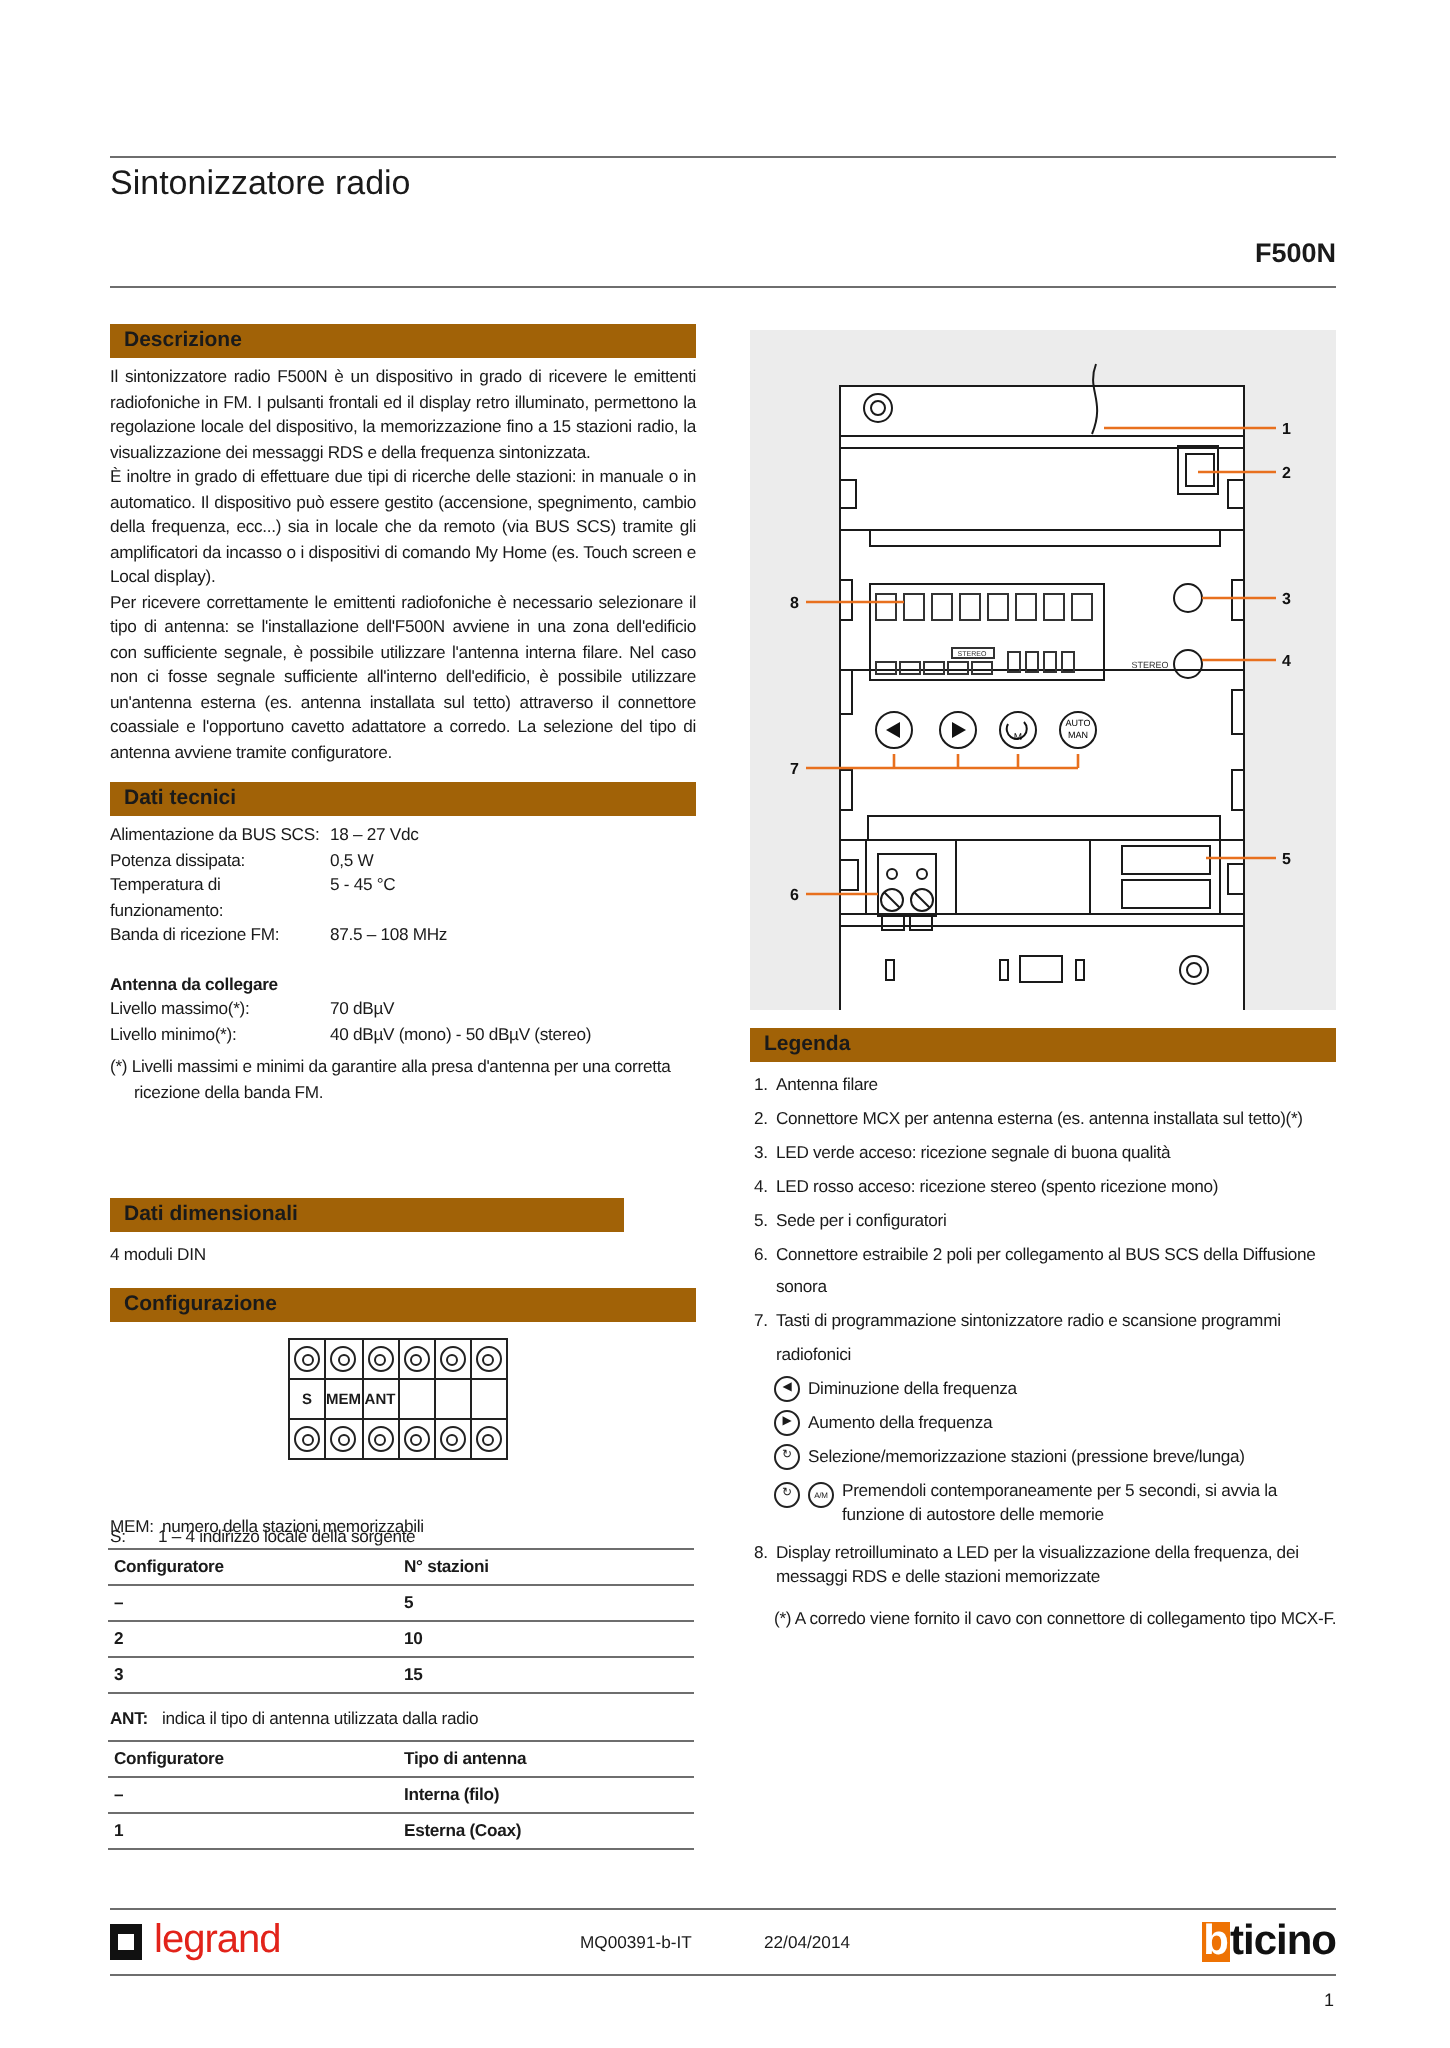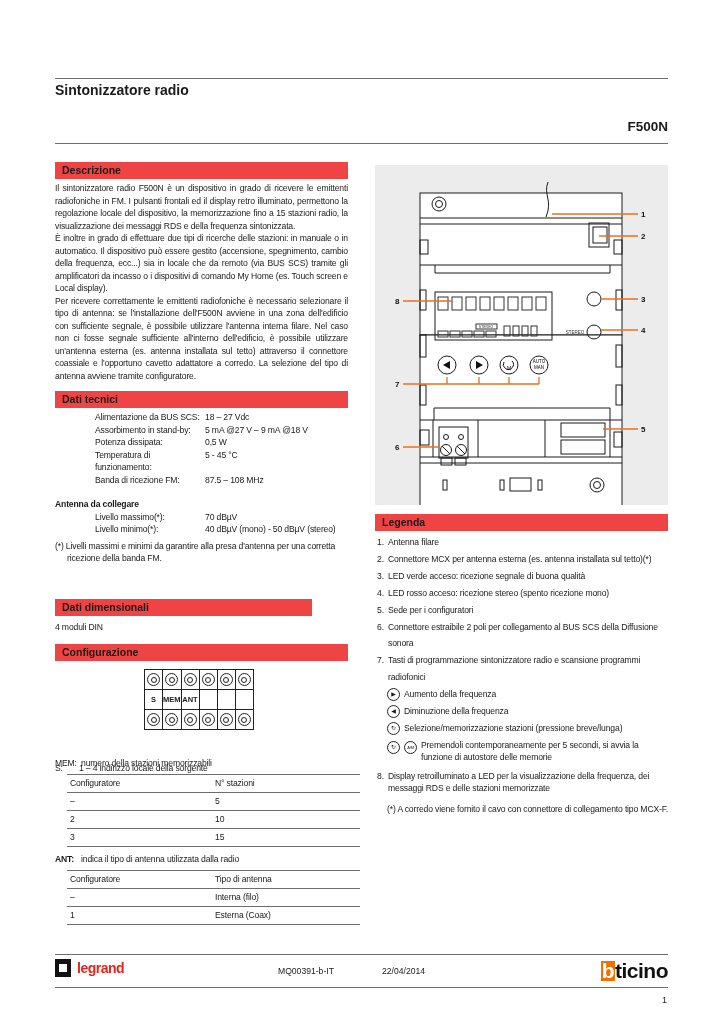--- a/index.html
+++ b/index.html
@@ -1,56 +1,56 @@
 <!DOCTYPE html>
 <html><head>
 <meta charset="utf-8">
 <style>
   html, body { margin:0; padding:0; background:#ffffff; }
   body { width:725px; height:1024px; position:relative; overflow:hidden;
          font-family:"Liberation Sans", sans-serif; color:#1a1a1a; }
   .rule { position:absolute; left:55px; width:613px; height:1px; background:#6e6e6e; }
-  .doc-title { position:absolute; left:55px; top:82px; font-size:14px; font-weight:bold; }
+  .doc-title { position:absolute; left:55px; top:82px; font-size:17px; font-weight:normal; }
   .doc-code { position:absolute; right:57px; top:119px; font-size:13.5px; font-weight:bold; }
-  .sec-head { position:absolute; background:#ef4444; height:17px; font-size:10.5px; font-weight:bold;
+  .sec-head { position:absolute; background:#a16207; height:17px; font-size:10.5px; font-weight:bold;
               padding-left:7px; line-height:17px; box-sizing:border-box; }
   .txt { position:absolute; font-family:"Liberation Sans Narrow","Liberation Sans", sans-serif;
          font-size:8.6px; line-height:12.5px; letter-spacing:-0.15px; color:#1a1a1a; }
   .para { margin:0; text-align:justify; }
-  .kv { display:flex;margin-left:40px; }
+  .kv { display:flex; }
   .kv .k { width:110px; flex:none; }
   .kv.ant .k { width:110px; }
   .bold { font-weight:bold; }
   .hang { padding-left:12px; text-indent:-12px; }
   table.cfg-grid { position:absolute; left:144px; top:669px; border-collapse:collapse; }
   table.cfg-grid td { border:1px solid #222; width:17px; height:19px; text-align:center; padding:0;
                       font-size:7.5px; font-weight:bold; }
   .ring { display:inline-block; width:11px; height:11px; border:1px solid #222; border-radius:50%;
           position:relative; vertical-align:middle; }
   .ring::after { content:""; position:absolute; left:2.5px; top:2.5px; width:4px; height:4px;
                  border:1px solid #222; border-radius:50%; }
-  .dtable { position:absolute; left:67px; width:293px; font-size:8.6px; }
+  .dtable { position:absolute; left:54px; width:293px; font-size:8.6px;font-weight:bold; }
   .dtable .row { display:flex; height:17px; line-height:17px; border-bottom:1px solid #6e6e6e; }
   .dtable .row .c1 { width:145px; padding-left:3px; }
   .dtable .row .c2 { flex:1; }
   .dtable .top { border-top:1px solid #6e6e6e; }
   .figure-bg { position:absolute; left:375px; top:165px; width:293px; height:340px; background:#ececec; }
   .legend-list { position:absolute; left:377px; top:534px; width:295px; font-size:8.6px; line-height:16.9px; }
   .legend-list .li { display:flex; }
   .legend-list .num { width:11px; flex:none; }
   .sub { display:flex; align-items:flex-start; padding-left:10px; }
   .btn-ico { display:inline-block; width:11px; height:11px; border:1px solid #222; border-radius:50%;
              font-size:6px; line-height:11px; text-align:center; margin-right:4px; margin-top:2px; flex:none; }
-  .footer-code { position:absolute; left:278px; top:966px; font-size:8.6px; }
+  .footer-code { position:absolute; left:290px; top:966px; font-size:8.6px; }
   .footer-date { position:absolute; left:382px; top:966px; font-size:8.6px; }
   .page-num { position:absolute; right:58px; top:995px; font-size:9px; }
   .logo-legrand { position:absolute; left:55px; top:959px; display:flex; align-items:center; }
   .logo-legrand .mark { width:16px; height:18px; background:#111; position:relative; margin-right:6px; }
   .logo-legrand .mark::after { content:""; position:absolute; left:4px; top:5px; width:8px; height:8px; background:#fff; }
-  .logo-legrand .word { color:#e2231a; font-weight:bold; font-size:14px; letter-spacing:-0.5px; }
+  .logo-legrand .word { color:#e2231a; font-weight:normal; font-size:20px; letter-spacing:-0.5px; }
   .logo-bticino { position:absolute; right:57px; top:959px; display:flex; align-items:center; font-weight:bold;
                   font-size:21px; letter-spacing:-0.5px; }
   .logo-bticino .b { background:#ee7203; color:#fff; padding:0 1px; line-height:20px; }
   .logo-bticino .rest { color:#111; }
 </style>
 </head>
 <body>
 
 <div class="rule" style="top:78px;"></div>
 <div class="doc-title">Sintonizzatore radio</div>
@@ -62,24 +62,20 @@
   <p class="para">Il sintonizzatore radio F500N è un dispositivo in grado di ricevere le emittenti radiofoniche in FM. I pulsanti frontali ed il display retro illuminato, permettono la regolazione locale del dispositivo, la memorizzazione fino a 15 stazioni radio, la visualizzazione dei messaggi RDS e della frequenza sintonizzata.</p>
   <p class="para">È inoltre in grado di effettuare due tipi di ricerche delle stazioni: in manuale o in automatico. Il dispositivo può essere gestito (accensione, spegnimento, cambio della frequenza, ecc...) sia in locale che da remoto (via BUS SCS) tramite gli amplificatori da incasso o i dispositivi di comando My Home (es. Touch screen e Local display).</p>
   <p class="para">Per ricevere correttamente le emittenti radiofoniche è necessario selezionare il tipo di antenna: se l'installazione dell'F500N avviene in una zona dell'edificio con sufficiente segnale, è possibile utilizzare l'antenna interna filare. Nel caso non ci fosse segnale sufficiente all'interno dell'edificio, è possibile utilizzare un'antenna esterna (es. antenna installata sul tetto) attraverso il connettore coassiale e l'opportuno cavetto adattatore a corredo. La selezione del tipo di antenna avviene tramite configuratore.</p>
 </div>
 
 <div class="sec-head" style="left:55px; top:391px; width:293px;">Dati tecnici</div>
 <div class="txt" style="left:55px; top:411px; width:293px;">
   <div class="kv">
       <span class="k">Alimentazione da BUS SCS:</span>
       <span>18 – 27 Vdc</span>
-    </div>
-  <div class="kv">
-      <span class="k">Assorbimento in stand-by:</span>
-      <span>5 mA @27 V – 9 mA @18 V</span>
     </div>
   <div class="kv">
       <span class="k">Potenza dissipata:</span>
       <span>0,5 W</span>
     </div>
   <div class="kv">
       <span class="k">Temperatura di funzionamento:</span>
       <span>5 - 45 °C</span>
     </div>
   <div class="kv">
@@ -330,26 +326,26 @@
     </div>
   <div class="li">
       <span class="num">6.</span>
       <span>Connettore estraibile 2 poli per collegamento al BUS SCS della Diffusione sonora</span>
     </div>
   <div class="li">
       <span class="num">7.</span>
       <span>Tasti di programmazione sintonizzatore radio e scansione programmi radiofonici</span>
     </div>
   <div class="sub">
+      <span class="btn-ico">◀</span>
+      <span>Diminuzione della frequenza</span>
+    </div>
+  <div class="sub">
       <span class="btn-ico">▶</span>
       <span>Aumento della frequenza</span>
-    </div>
-  <div class="sub">
-      <span class="btn-ico">◀</span>
-      <span>Diminuzione della frequenza</span>
     </div>
   <div class="sub">
       <span class="btn-ico">↻</span>
       <span>Selezione/memorizzazione stazioni (pressione breve/lunga)</span>
     </div>
   <div class="sub" style="line-height:12.5px; margin-top:2px;">
       <span class="btn-ico">↻</span>
       <span class="btn-ico" style="font-size:4px;">A/M</span>
       <span>Premendoli contemporaneamente per 5 secondi, si avvia la funzione di autostore delle memorie</span>
     </div>

